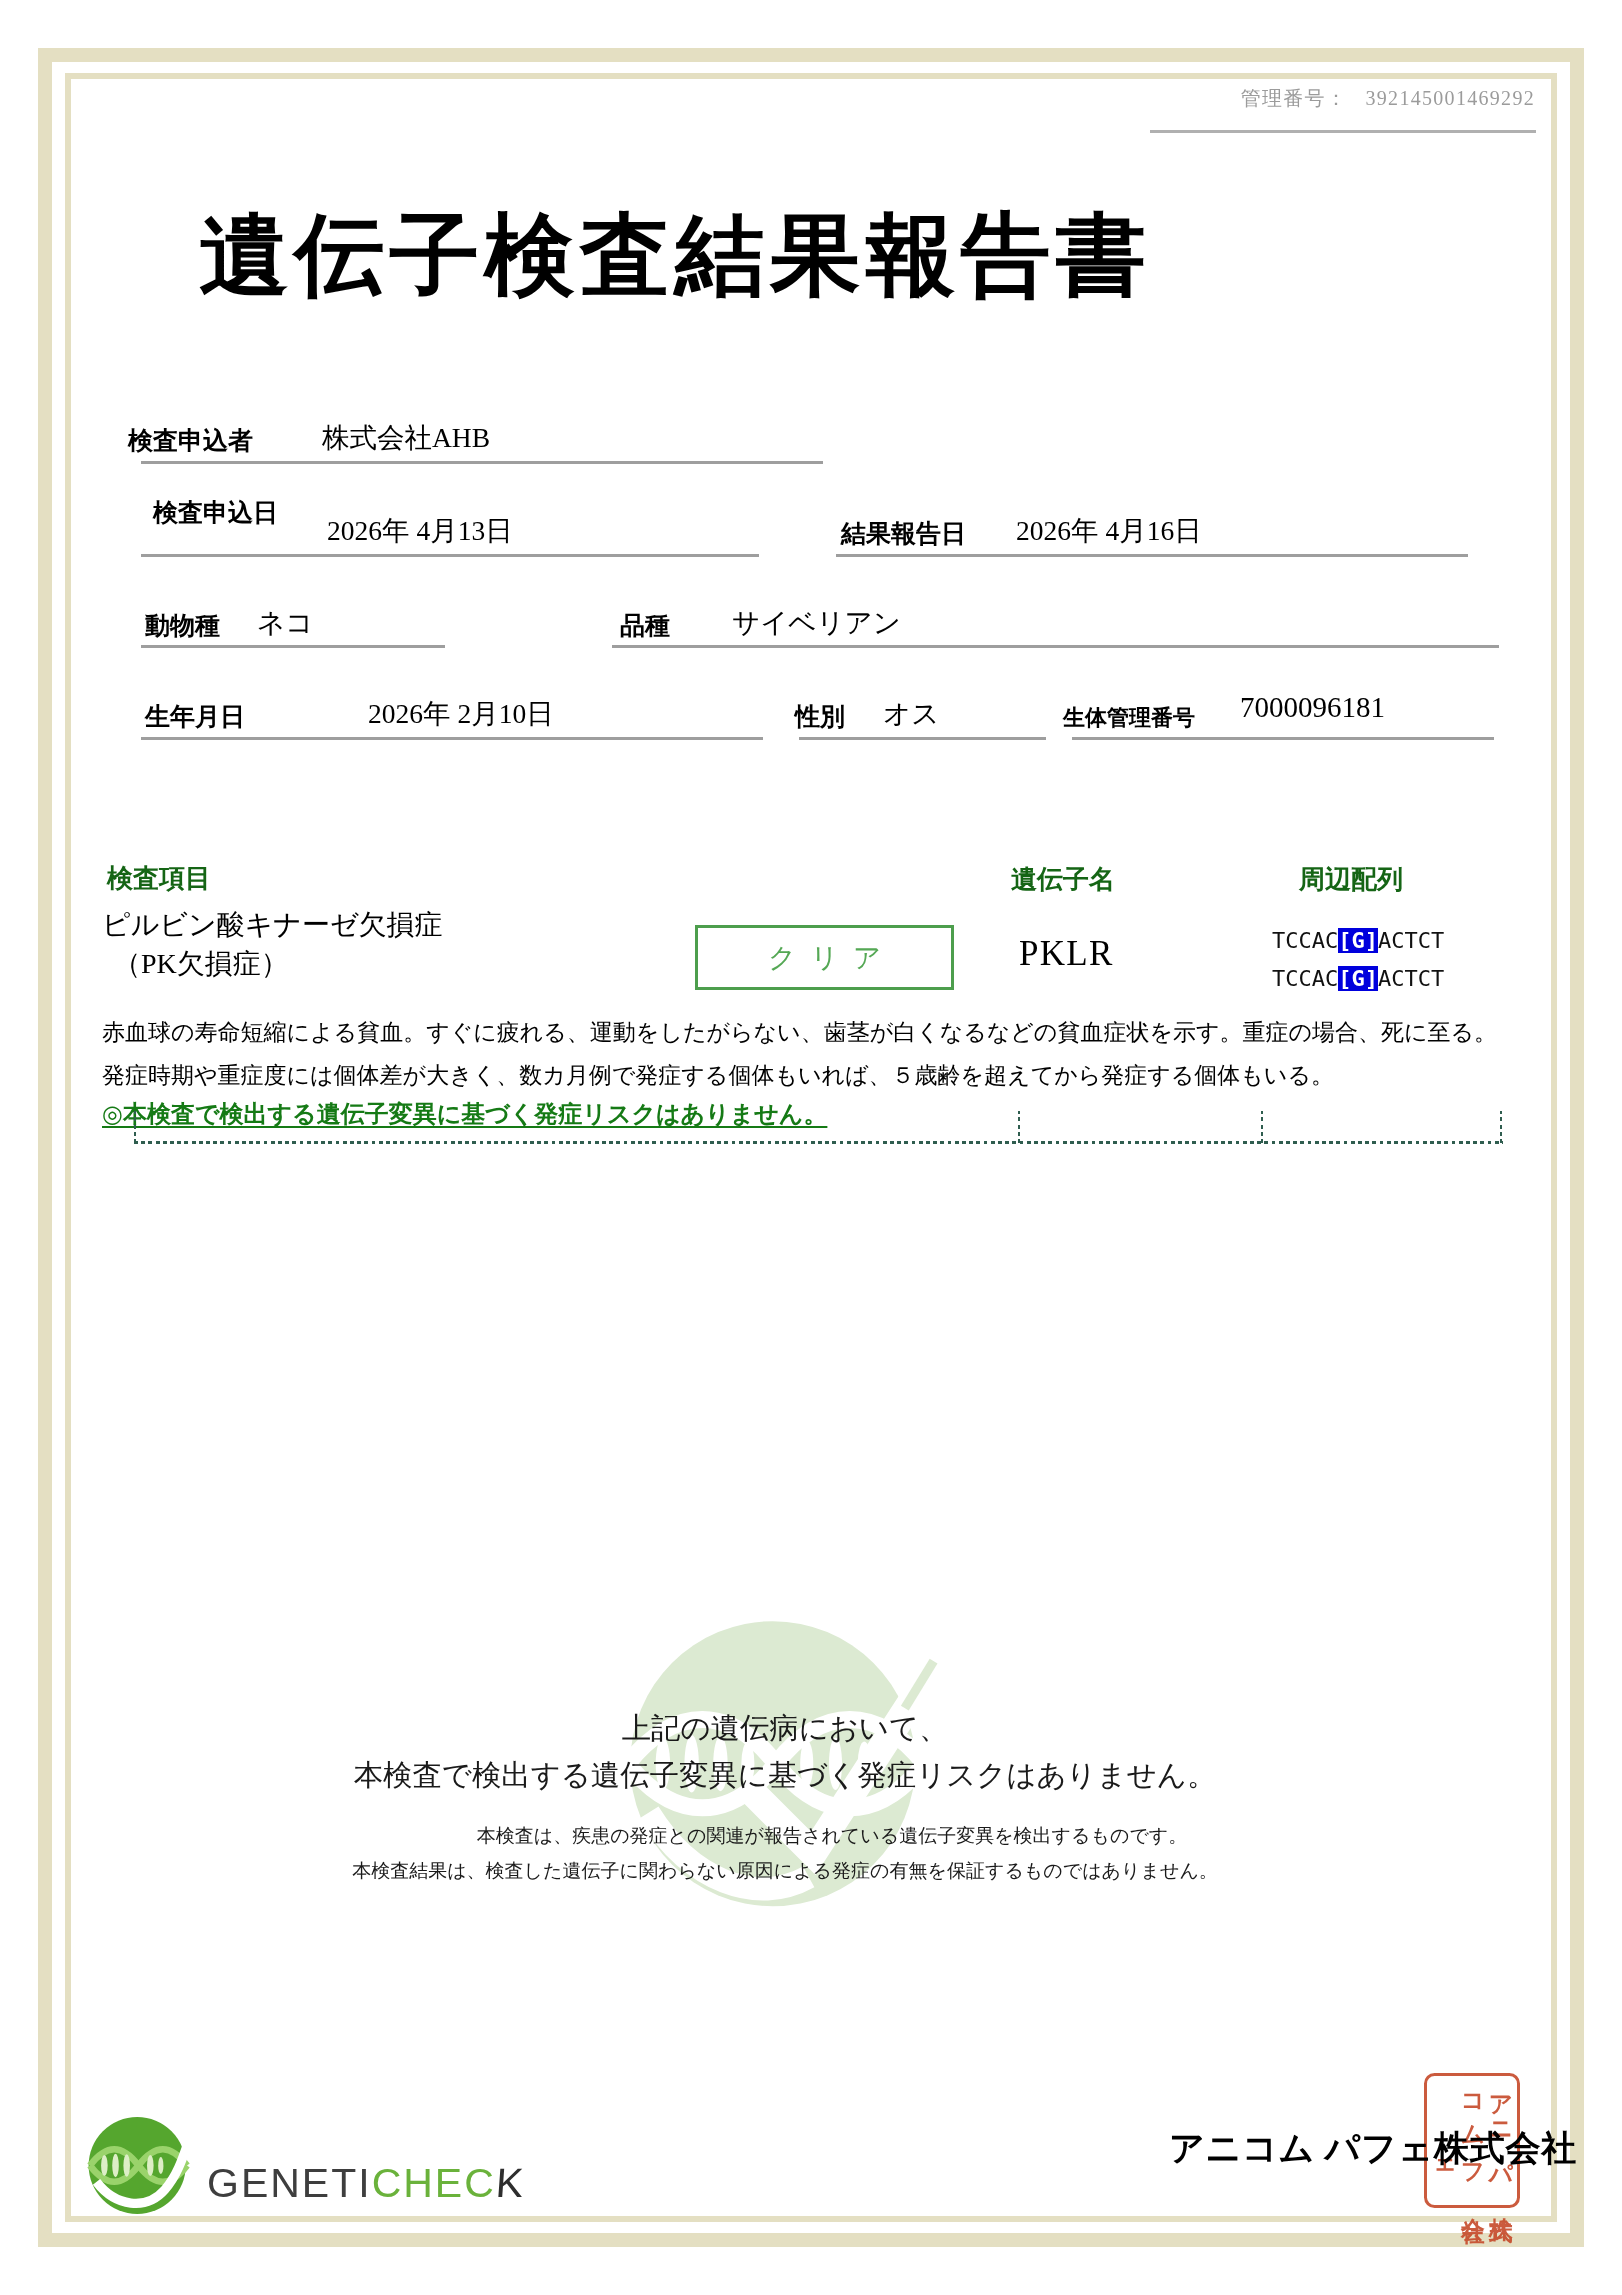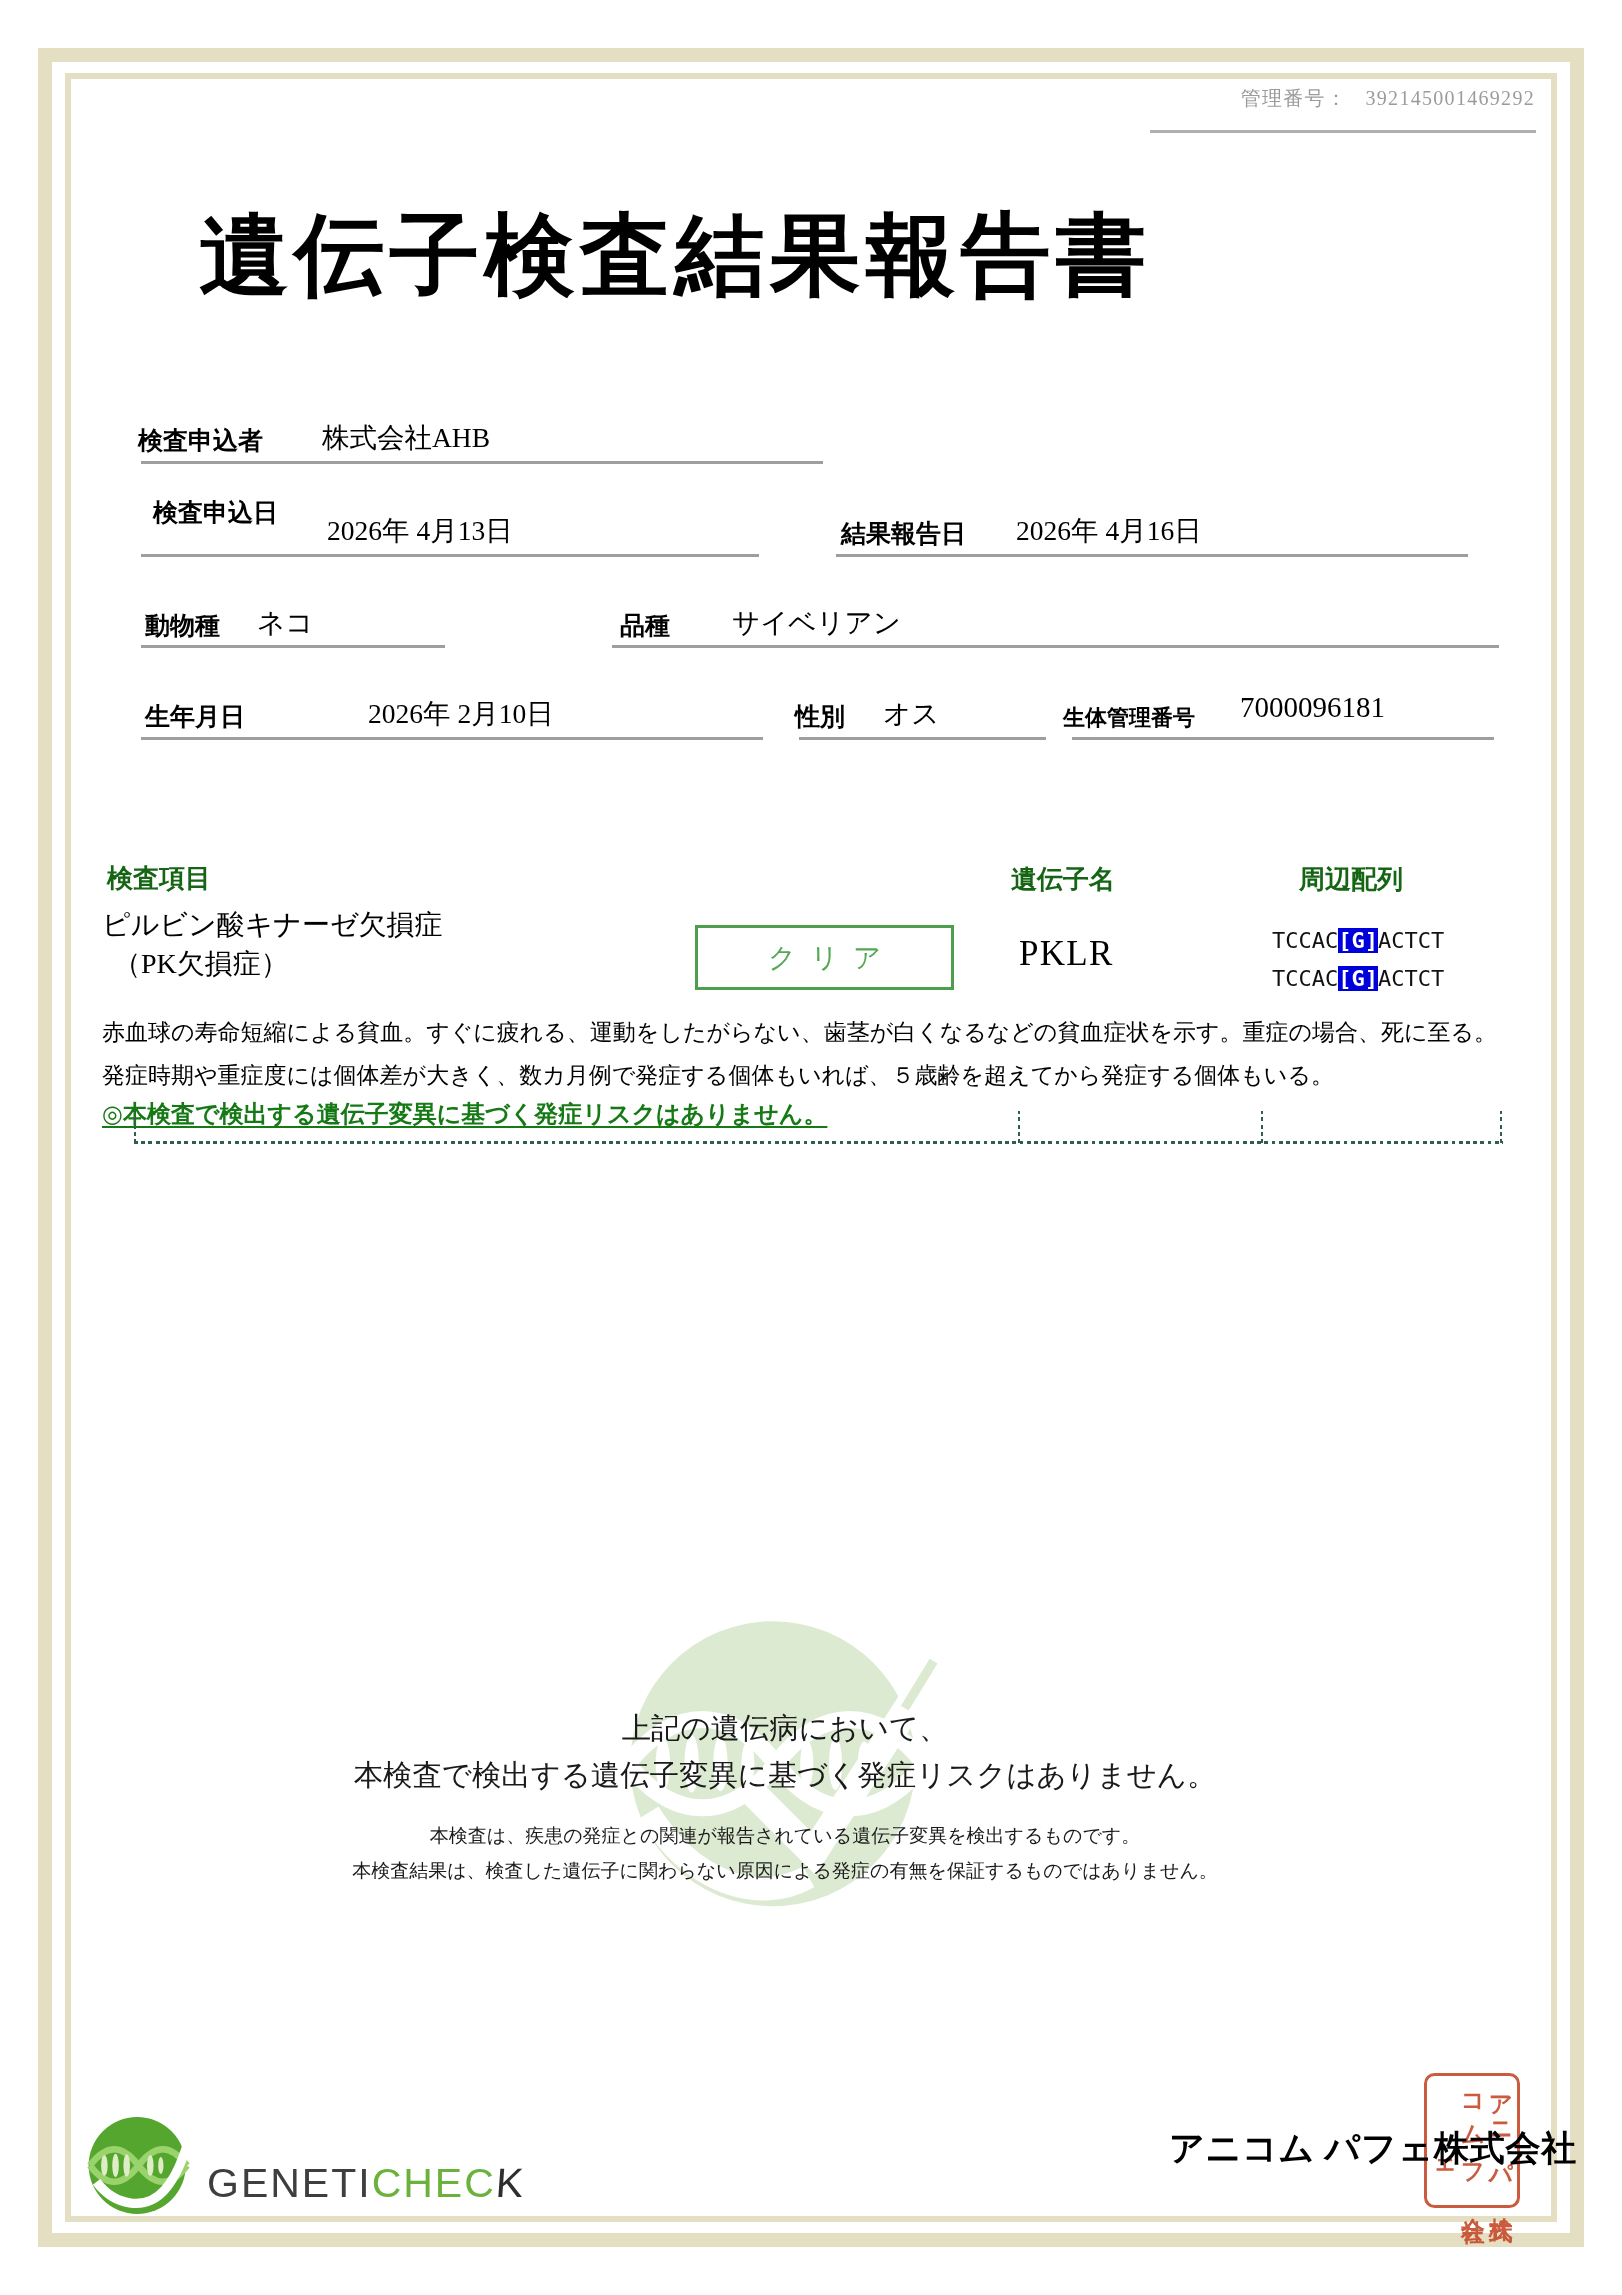--- a/index.html
+++ b/index.html
@@ -91,21 +91,21 @@
 
   <div class="content">
 
     <div class="abs mgmt">
       <span>管理番号：</span><span class="num">392145001469292</span>
     </div>
     <div class="abs mgmt-bar"></div>
 
     <div class="abs title">遺伝子検査結果報告書</div>
 
-    <div class="abs flabel" style="left:138px;top:424px;">検査申込者</div>
+    <div class="abs flabel" style="left:128px;top:424px;">検査申込者</div>
     <div class="abs fvalue" style="left:322px;top:420px;">株式会社AHB</div>
     <div class="uline" style="left:141px;top:461px;width:682px;"></div>
 
     <div class="abs flabel" style="left:145px;top:496px;margin-left:8px;">検査申込日</div>
     <div class="abs fvalue" style="left:327px;top:513px;">2026年 4月13日</div>
     <div class="uline" style="left:141px;top:554px;width:618px;"></div>
     <div class="abs flabel" style="left:841px;top:517px;">結果報告日</div>
     <div class="abs fvalue" style="left:1016px;top:513px;">2026年 4月16日</div>
     <div class="uline" style="left:836px;top:554px;width:632px;"></div>
 
@@ -150,21 +150,21 @@
     <div class="abs risk" style="left:102px;top:1098px;">◎本検査で検出する遺伝子変異に基づく発症リスクはありません。</div>
 
     <div class="abs dash-h"></div>
     <div class="abs dash-v" style="left:134px;"></div>
     <div class="abs dash-v" style="left:1018px;"></div>
     <div class="abs dash-v" style="left:1261px;"></div>
     <div class="abs dash-v" style="left:1500px;"></div>
 
     <div class="abs center-msg sans msg-main" style="top:1709px;">上記の遺伝病において、</div>
     <div class="abs center-msg sans msg-main" style="top:1756px;">本検査で検出する遺伝子変異に基づく発症リスクはありません。</div>
-    <div class="abs center-msg sans msg-small" style="top:1823px;">本検査は、疾患の発症との関連が報告されている遺伝子変異を検出するものです。</div>
+    <div class="abs center-msg sans msg-small" style="top:1823px;padding-left:47px;">本検査は、疾患の発症との関連が報告されている遺伝子変異を検出するものです。</div>
     <div class="abs center-msg sans msg-small" style="top:1858px;">本検査結果は、検査した遺伝子に関わらない原因による発症の有無を保証するものではありません。</div>
 
     <svg class="abs" style="left:86px;top:2111px;" width="105" height="109" viewBox="0 0 160 166">
       <circle cx="78" cy="83" r="74" fill="#55a62e"></circle>
       <path d="M6,83 C31,50 55,50 80,83 C105,116 129,116 154,83" stroke="#9ad36b" stroke-width="10" fill="none"></path>
       <path d="M6,83 C31,116 55,116 80,83 C105,50 129,50 154,83" stroke="#9ad36b" stroke-width="10" fill="none"></path>
       <ellipse cx="28" cy="83" rx="5" ry="16" fill="#ddeec6"></ellipse>
       <ellipse cx="45" cy="83" rx="5" ry="18" fill="#ddeec6"></ellipse>
       <ellipse cx="62" cy="83" rx="5" ry="17" fill="#ddeec6"></ellipse>
       <ellipse cx="98" cy="83" rx="5" ry="16" fill="#ddeec6"></ellipse>

